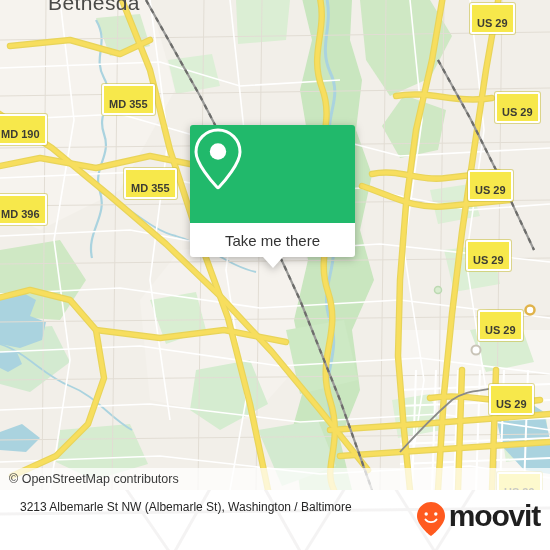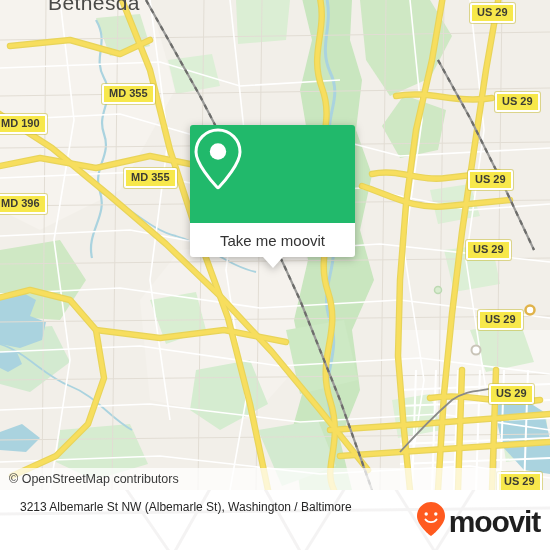--- a/index.html
+++ b/index.html
@@ -29,30 +29,30 @@
   
   .shield{
     position:absolute;
     background:#f7e84b;
     border:2px solid #ffffff;
     border-radius:2px;
     color:#3c3c34;
     font-size:11px;
     font-weight:bold;
     font-family:"Liberation Sans", sans-serif;
-    padding:1px 5px 2px 5px;
+    padding:12px 5px 2px 5px;
     line-height:13px;
     white-space:nowrap;
     box-shadow:0 0 0 1px rgba(200,190,60,.55);
   }
 
   
   #attribution{
     position:absolute;left:0;bottom:0;
-    width:501px;height:22px;
+    width:550px;height:22px;
     background:rgba(255,255,255,.72);
     display:flex;align-items:center;
   }
   #attribution span{
     font-size:12.5px;color:#3a3a3a;padding-left:9px;
     font-family:"Liberation Sans", sans-serif;
   }
 
   
   #popup{
@@ -106,21 +106,21 @@
   #footer-address{
     flex:1;
     padding-top:8px;
     font-size:12px;
     line-height:19px;
     color:#262626;
     font-family:"Liberation Sans", sans-serif;
     max-width:400px;
   }
   #footer-logo{
-    display:flex;align-items:flex-end;
+    display:flex;align-items:flex-start;
     padding-top:11px;
     gap:3px;
   }
   #footer-logo .wordmark{
     font-size:30px;
     line-height:30px;
     font-weight:bold;
     letter-spacing:-1.2px;
     color:#1f1f1f;
     font-family:"Liberation Sans", sans-serif;
@@ -321,21 +321,21 @@
     </div>
 
     <div id="popup">
       <div id="popup-top">
         <svg width="56" height="66" viewBox="0 0 56 66">
           <path d="M28 5 C15.8 5 6 14.8 6 27 C6 38.5 22 57 27.1 62.3 C27.6 62.8 28.4 62.8 28.9 62.3 C34 57 50 38.5 50 27 C50 14.8 40.2 5 28 5 Z" fill="none" stroke="#ffffff" stroke-width="3"></path>
           <circle cx="28" cy="26.5" r="8.2" fill="#ffffff"></circle>
         </svg>
       </div>
       <div id="popup-bottom">
-        <span class="cta">Take me moovit</span>
+        <span class="cta">Take me there</span>
         <div id="popup-tail"></div>
       </div>
     </div>
   </div>
 
   <div id="footer">
     <svg id="footer-watermark" viewBox="0 0 550 60">
       <g stroke="#eceaea" stroke-width="3" fill="none">
         <path d="M120,-10 L175,70"></path>
           <path d="M215,-10 L170,70"></path>

